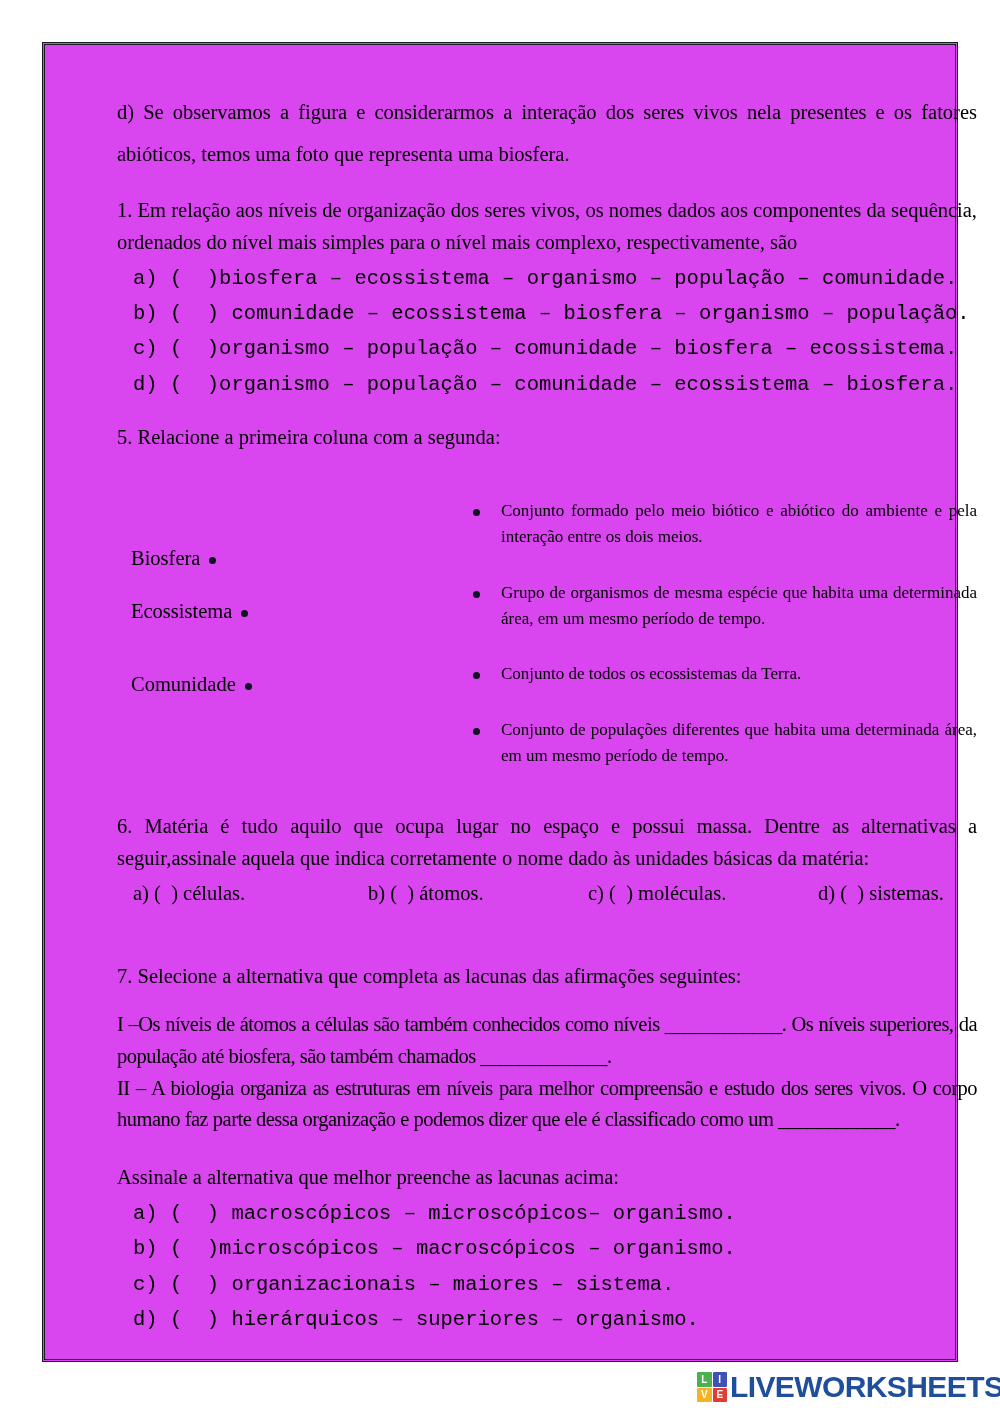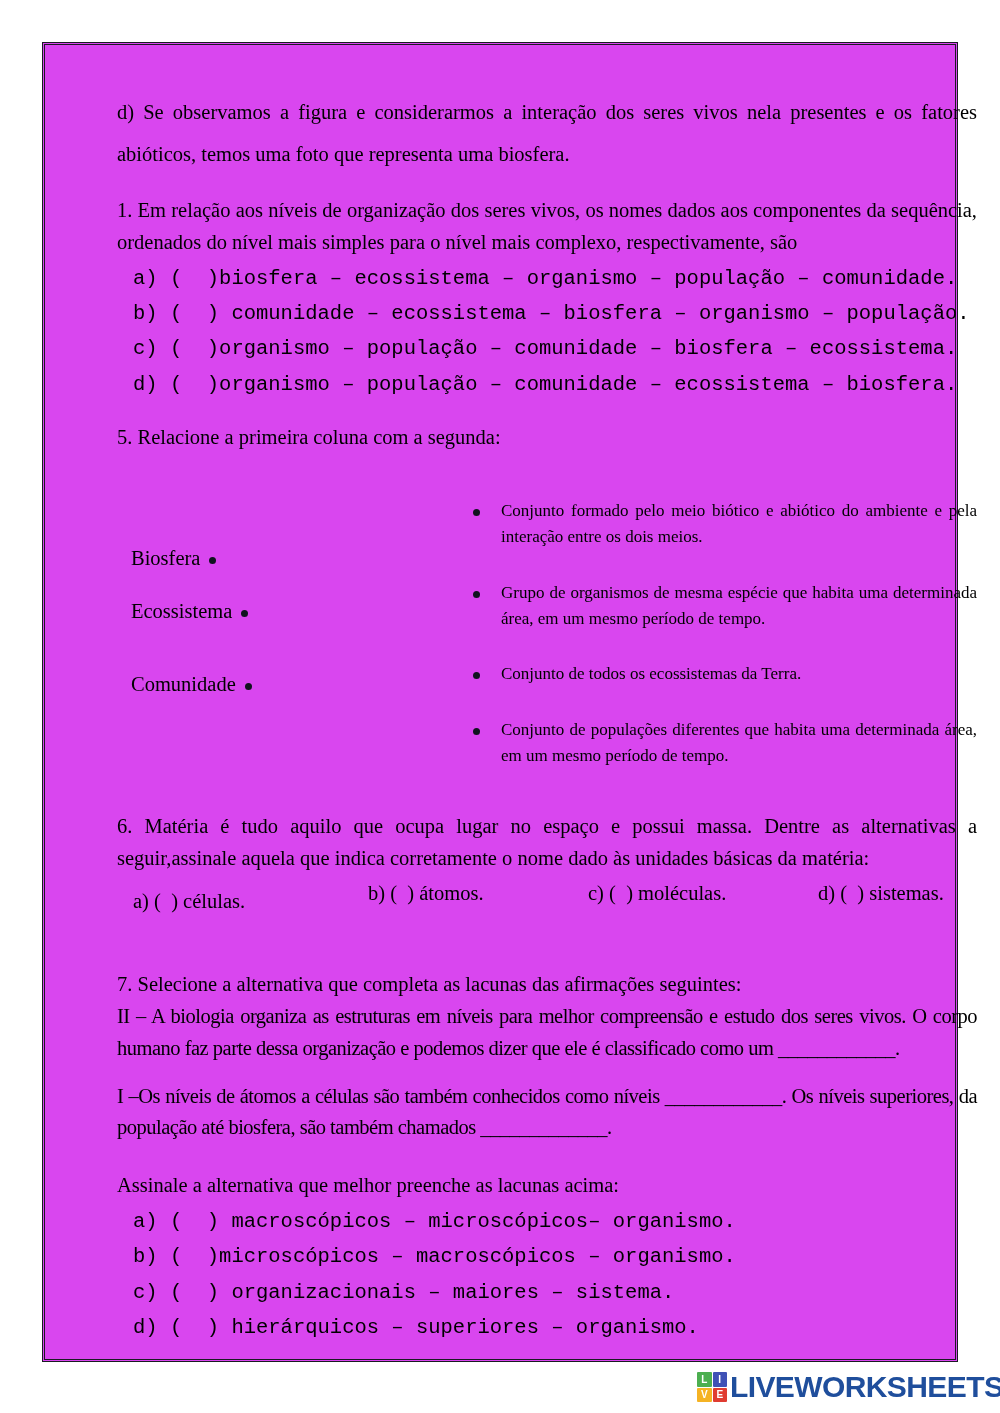--- a/index.html
+++ b/index.html
@@ -68,21 +68,21 @@
   
   .opt-row {
     margin-top: 4px;
     padding-left: 16px;
     font-size: 20.5px;
     line-height: 1.5;
     display: flex;
     width: 830px;
   }
   .opt-row .opt-cell { white-space: pre; }
-  .opt-row .opt-cell:nth-child(1) { width: 235px; margin-top: 8px; }
+  .opt-row .opt-cell:nth-child(1) { width: 235px; }
   .opt-row .opt-cell:nth-child(2) { width: 220px; }
   .opt-row .opt-cell:nth-child(3) { width: 230px; }
 
   
   .match-wrap {
     display: flex;
     margin-top: 12px;
     width: 860px;
     align-items: center;
   }
@@ -252,22 +252,22 @@
         <span class="opt-cell">b) (  ) átomos.</span>
         <span class="opt-cell">c) (  ) moléculas.</span>
         <span class="opt-cell">d) (  ) sistemas.</span>
       </div>
     </div>
 
     <div class="spacer-lg"></div>
 
     <div>
       <p class="para">7. Selecione a alternativa que completa as lacunas das afirmações seguintes:</p>
+      <p class="para blank-line" style="margin-top:16px">I –Os níveis de átomos a células são também conhecidos como níveis ____________. Os níveis superiores, da população até biosfera, são também chamados _____________.</p>
       <p class="para blank-line">II – A biologia organiza as estruturas em níveis para melhor compreensão e estudo dos seres vivos. O corpo humano faz parte dessa organização e podemos dizer que ele é classificado como um ____________.</p>
-      <p class="para blank-line" style="margin-top:16px">I –Os níveis de átomos a células são também conhecidos como níveis ____________. Os níveis superiores, da população até biosfera, são também chamados _____________.</p>
 
       <div class="spacer-sm"></div>
 
       <p class="para">Assinale a alternativa que melhor preenche as lacunas acima:</p>
       <ul class="opt-list">
         <li>a) (  ) macroscópicos – microscópicos– organismo.</li>
         <li>b) (  )microscópicos – macroscópicos – organismo.</li>
         <li>c) (  ) organizacionais – maiores – sistema.</li>
         <li>d) (  ) hierárquicos – superiores – organismo.</li>
       </ul>

